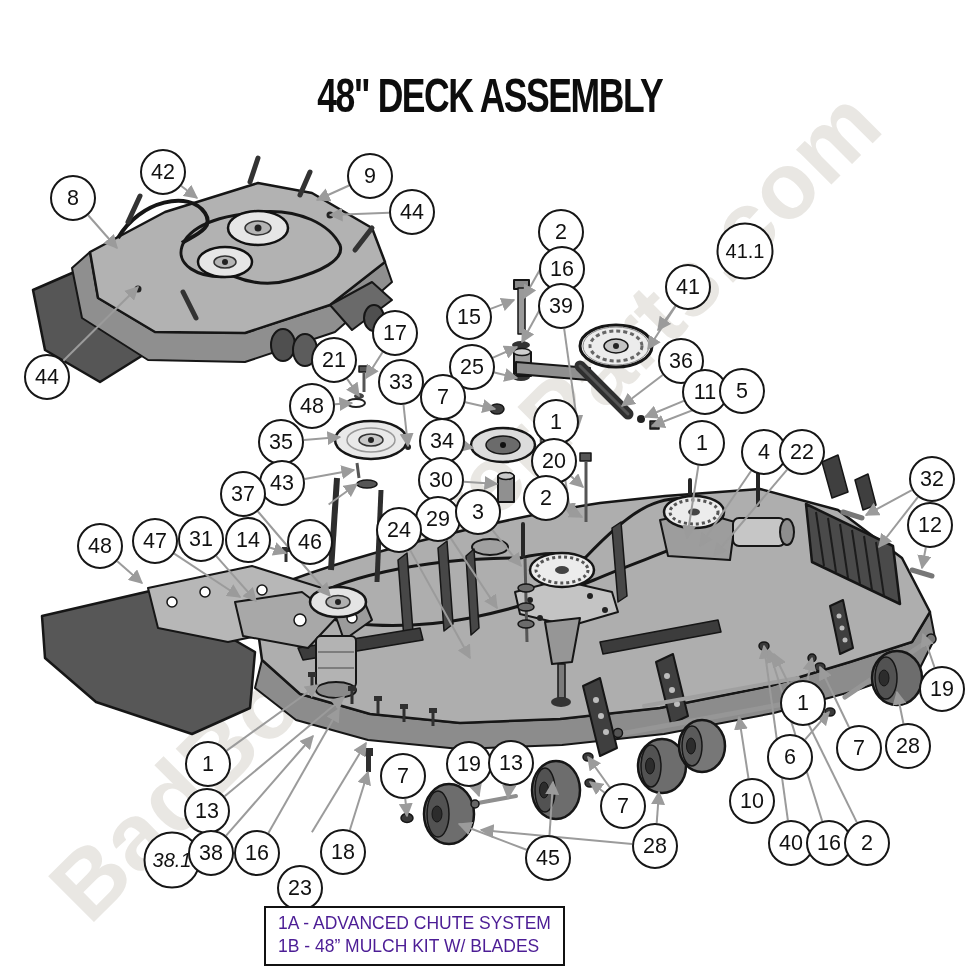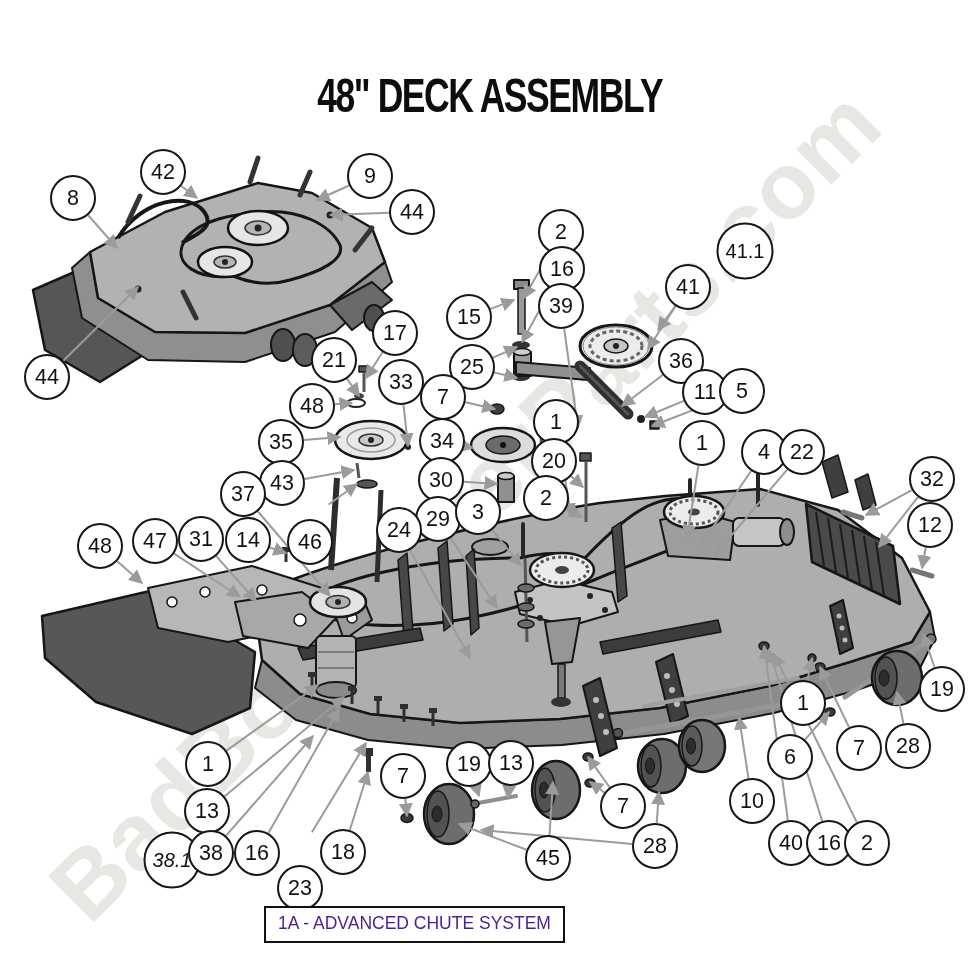--- a/index.html
+++ b/index.html
@@ -397,15 +397,16 @@
       <div class="callout" style="left: 207px; top: 811px;">13</div>
       <div class="callout wide" style="left: 172px; top: 860px; font-style: italic;">38.1</div>
       <div class="callout" style="left: 211px; top: 853px;">38</div>
       <div class="callout" style="left: 257px; top: 853px;">16</div>
       <div class="callout" style="left: 300px; top: 888px;">23</div>
       <div class="callout" style="left: 343px; top: 852px;">18</div>
     </div>
 
   <div class="legend">
     <div>1A - ADVANCED CHUTE SYSTEM</div>
+    <div>1B - 48” MULCH KIT W/ BLADES</div>
   </div>
 
 </div>
 
 </body></html>

